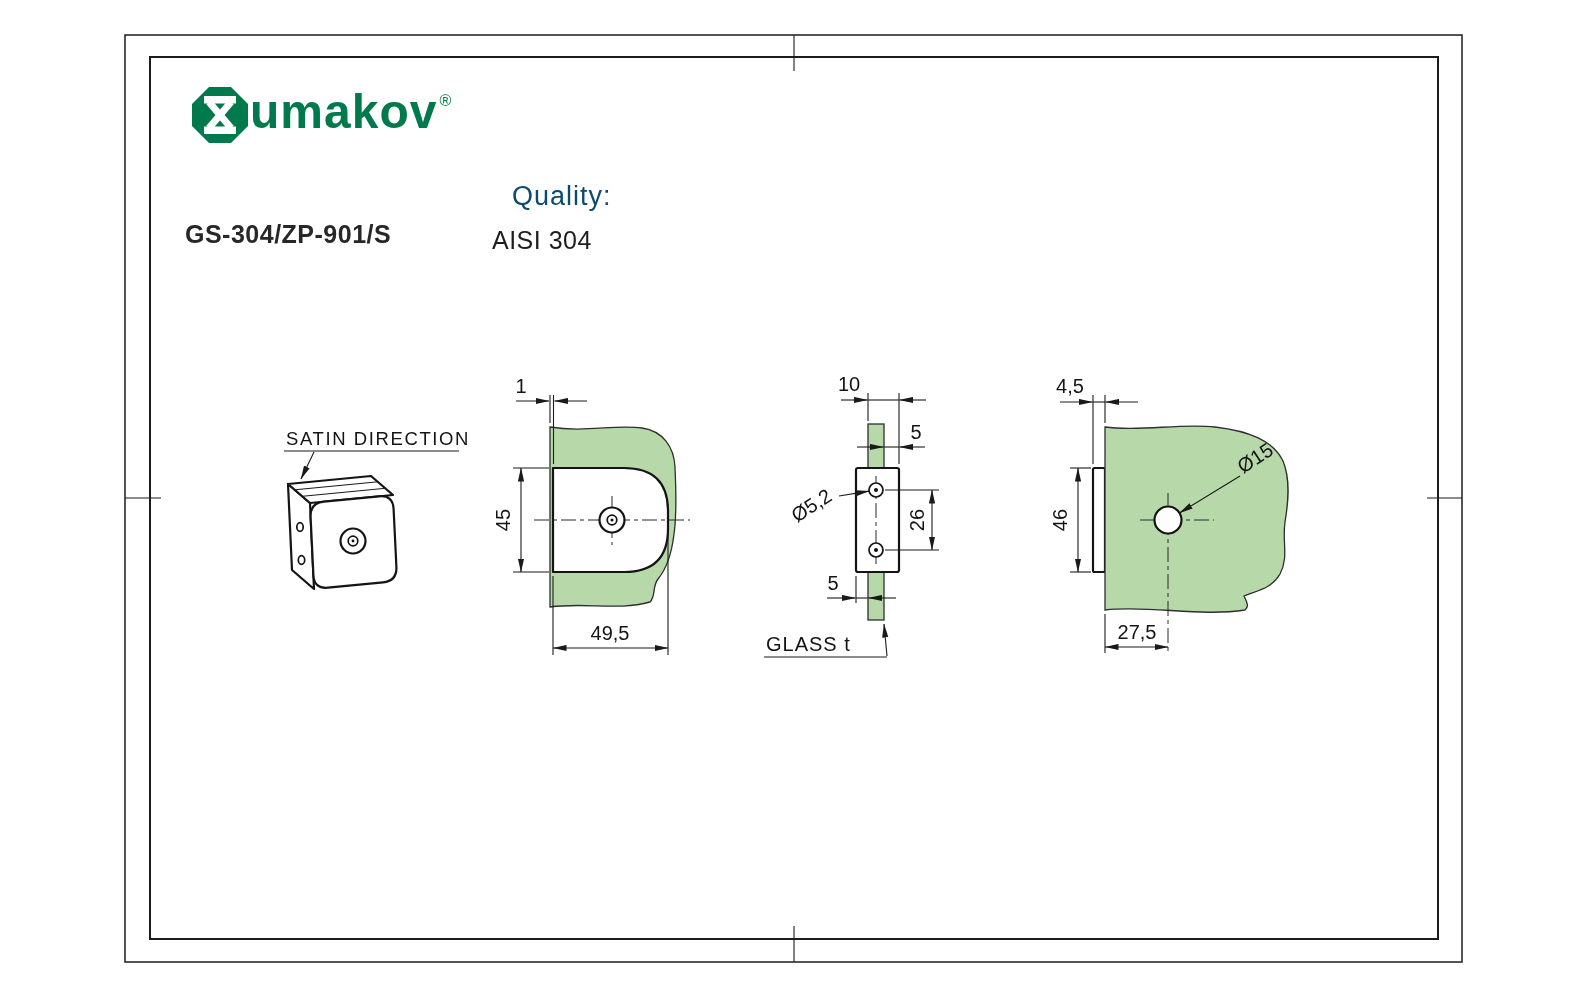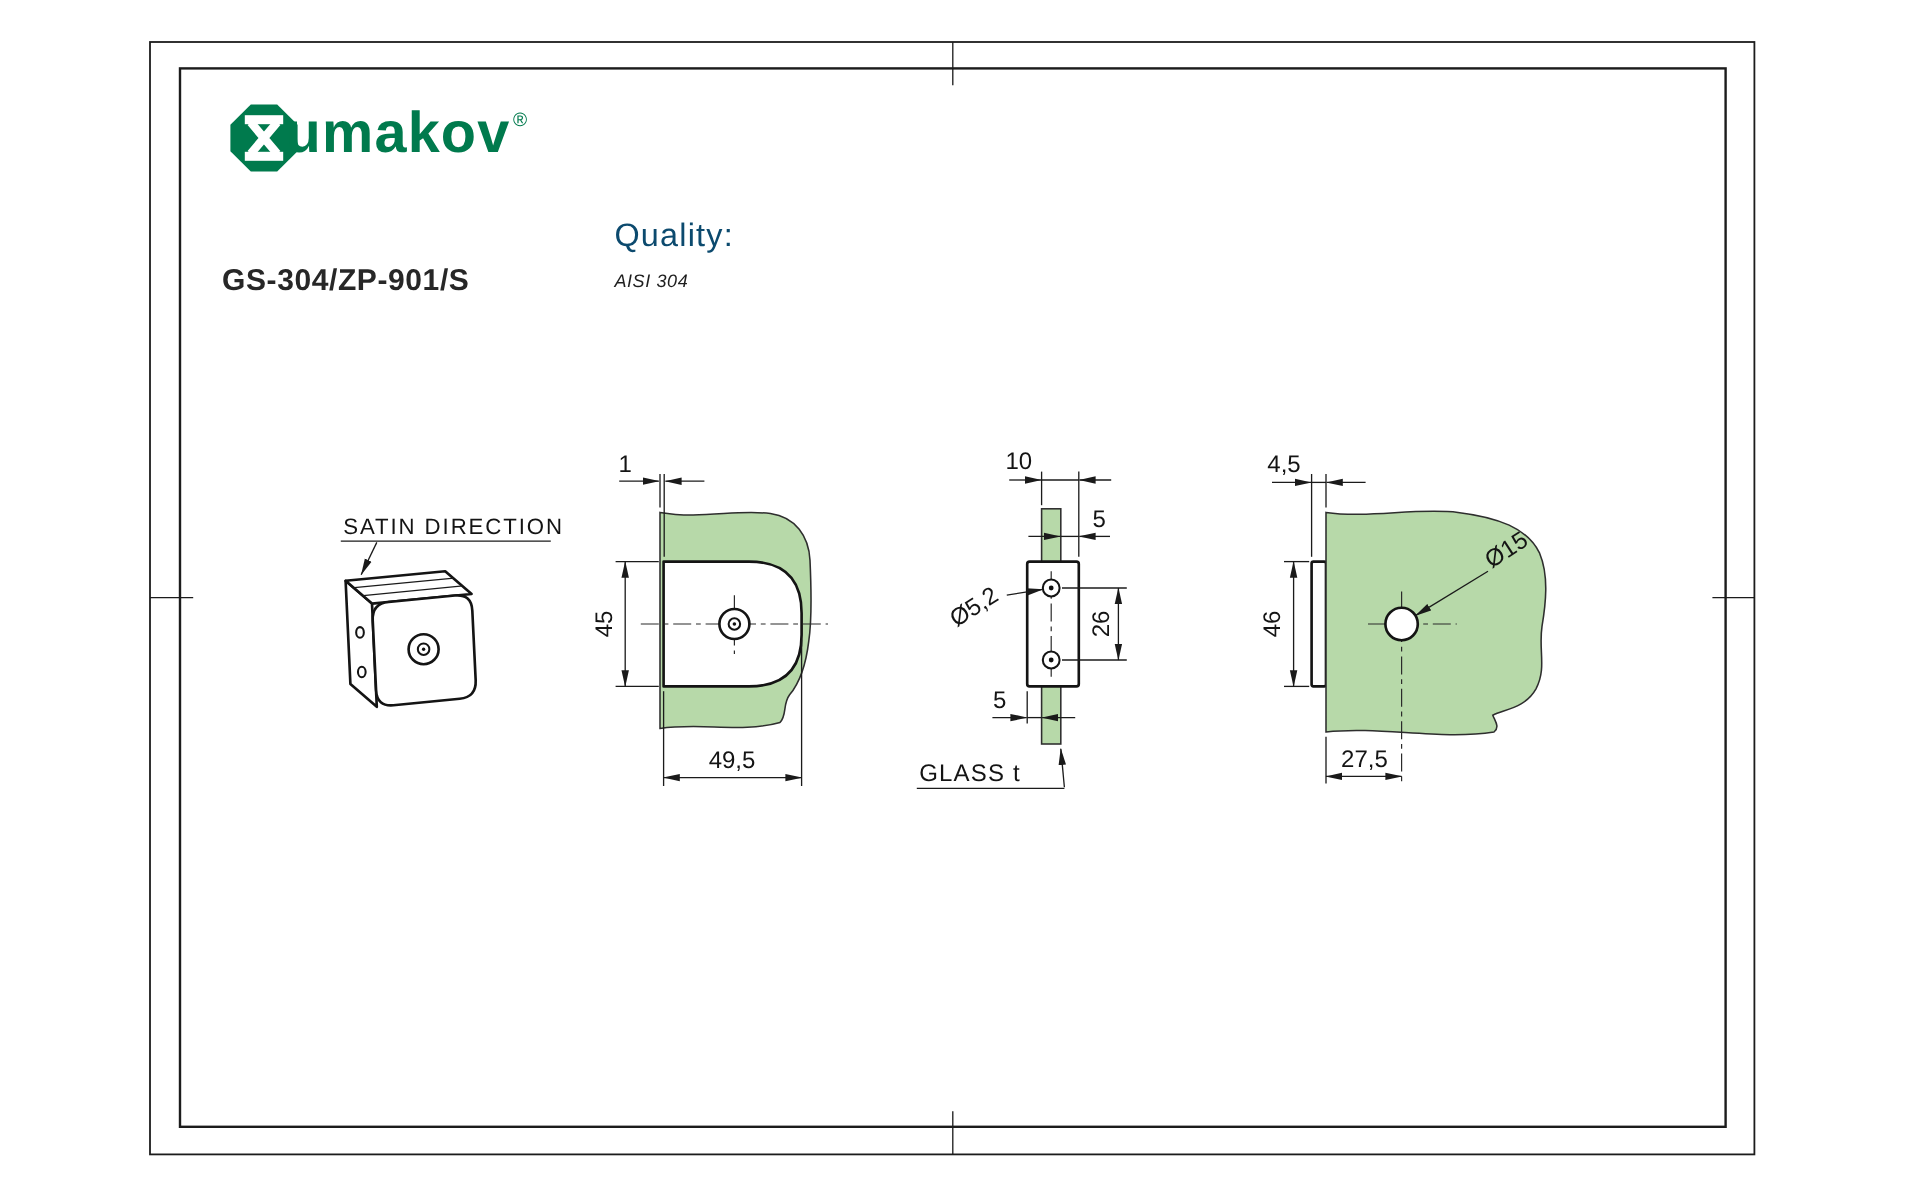--- a/index.html
+++ b/index.html
@@ -15,33 +15,33 @@
   .outline { fill:#ffffff; stroke:#141414; stroke-width:2.2; stroke-linejoin:round; }
   .thin2   { fill:#ffffff; stroke:#141414; stroke-width:1.7; }
   .dim     { stroke:#1b1b1b; stroke-width:1.1; fill:none; }
   .cl      { stroke:#2b2b2b; stroke-width:1; fill:none; stroke-dasharray:15 4 4 4; }
   text.dt  { font-size:20px; fill:#141414; }
   text.ann { font-size:18.5px; letter-spacing:1.6px; fill:#141414; }
   text.ann2{ font-size:20px; letter-spacing:1px; fill:#141414; }
 
   
   .header-brand {
-    position:absolute; left:238px; top:86px; font-size:48px; font-weight:700;
+    position:absolute; left:250px; top:86px; font-size:48px; font-weight:700;
     color:var(--brand-green,#007a4d); letter-spacing:1px; line-height:1.1;
   }
   .header-brand .reg { font-size:16px; position:relative; top:-22px; margin-left:2px; font-weight:400; }
   .product-code {
     position:absolute; left:185px; top:220px; font-size:25px; font-weight:700;
     color:#272727; letter-spacing:0.5px;text-align:right;
   }
   .quality-label {
     position:absolute; left:512px; top:181px; font-size:27px; color:#0c4a6e; letter-spacing:1px;
   }
   .quality-value {
-    position:absolute; left:512px; top:226px; font-size:15px; color:#1e1e1e; letter-spacing:0.5px;font-style:italic;
+    position:absolute; left:492px; top:226px; font-size:25px; color:#1e1e1e; letter-spacing:0.5px;
   }
 </style>
 </head>
 <body>
 
 <svg class="sheet" width="1590" height="997" viewBox="0 0 1590 997">
   <defs>
     <marker id="arrow" viewBox="0 0 14 7" refX="13.5" refY="3.5" markerWidth="14" markerHeight="7" markerUnits="userSpaceOnUse" orient="auto-start-reverse">
       <path d="M14 3.5 L0 0.4 L0 6.6 Z" fill="#1a1a1a"></path>
     </marker>

